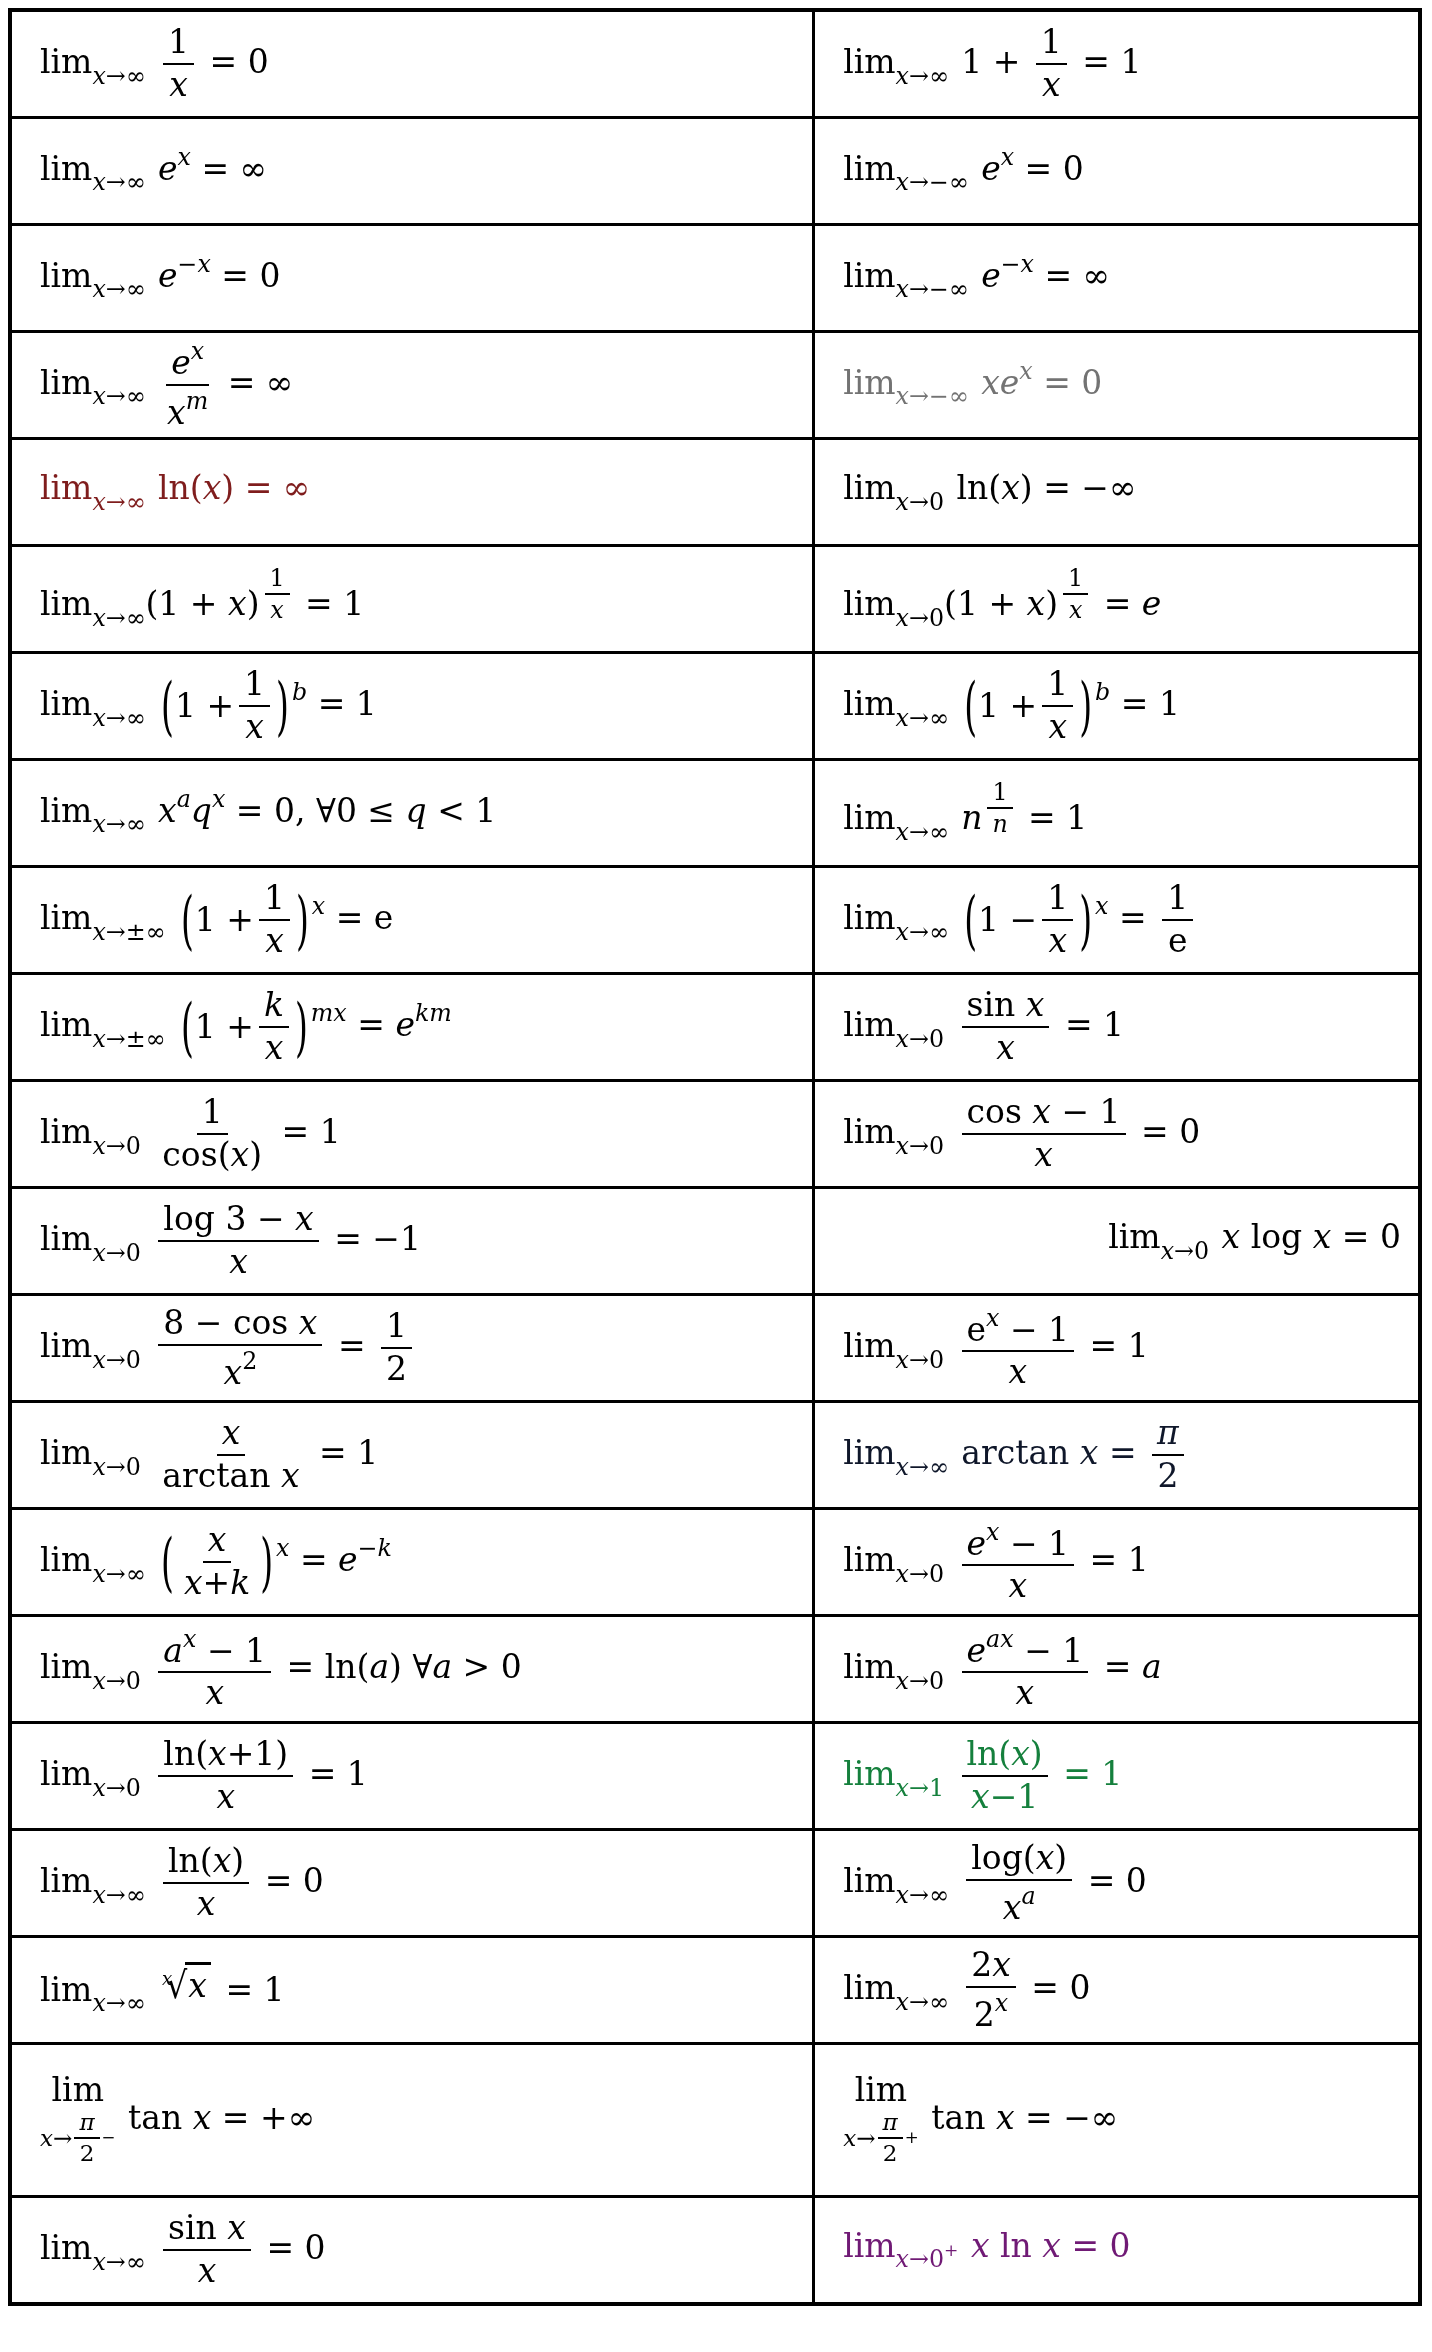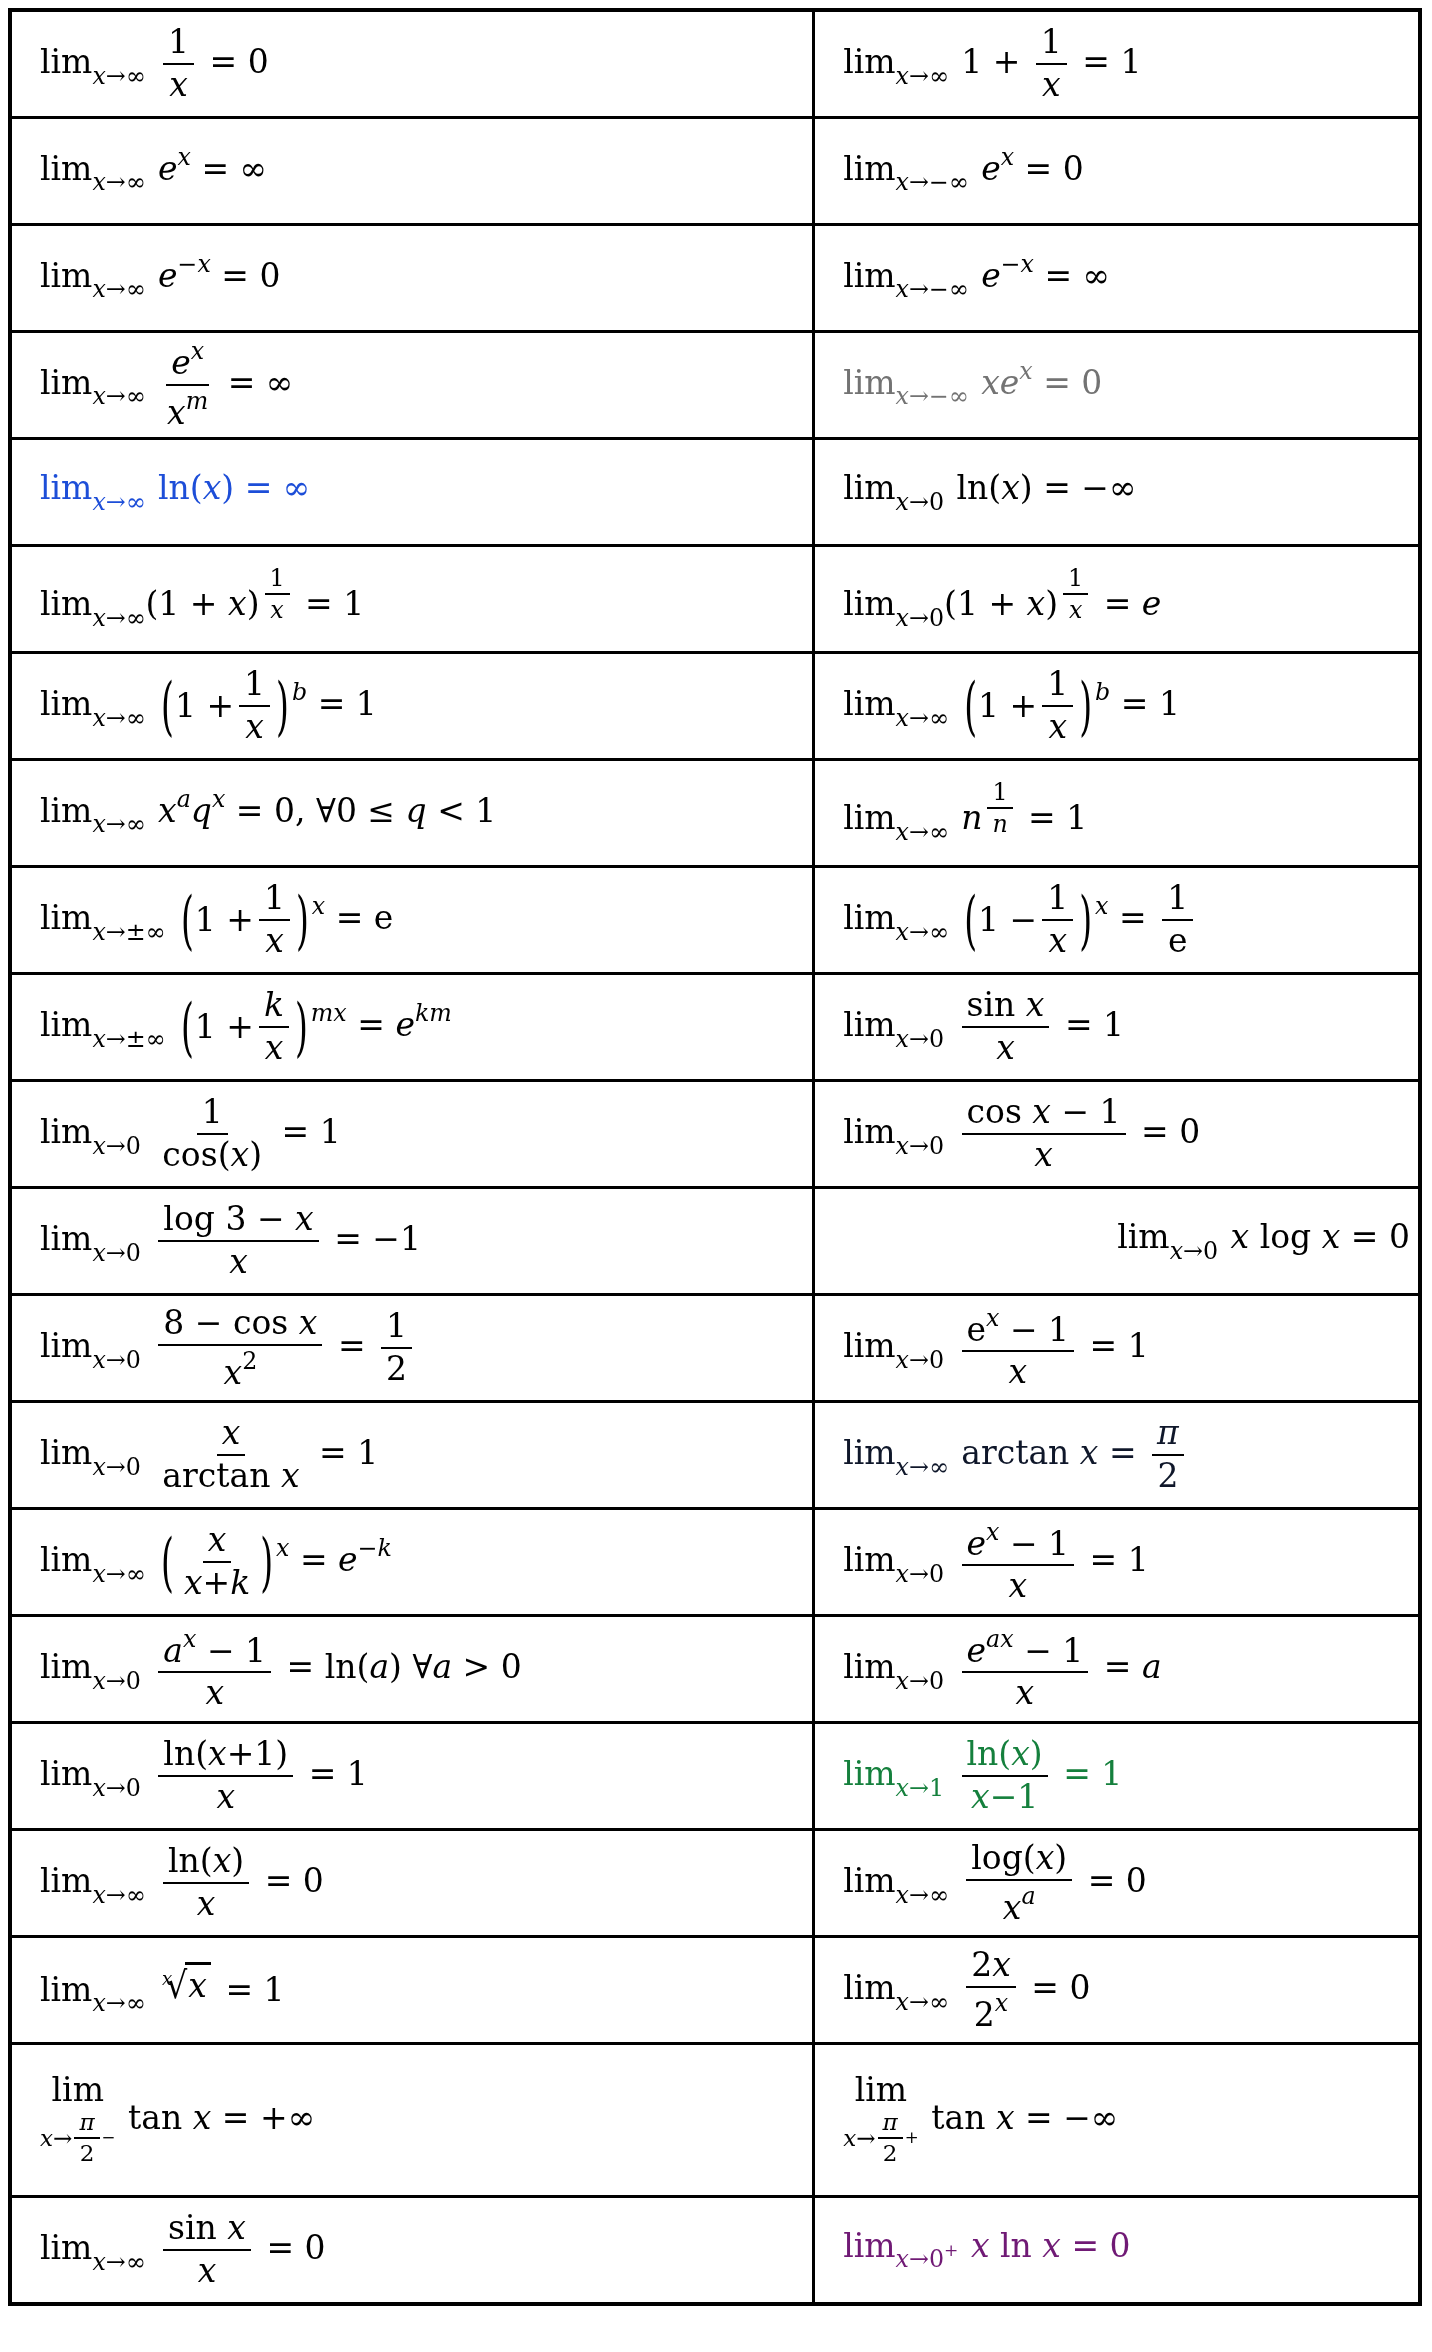--- a/index.html
+++ b/index.html
@@ -8,21 +8,21 @@
   table.limits{
     border-collapse:collapse;
     width:1414px;
     table-layout:fixed;
     background:#ffffff;
     border:4px solid #000;
   }
   table.limits td{
     border:3px solid #000;
     vertical-align:middle;
-    padding:0 8px 0 28px;
+    padding:0 17px 0 28px;
     font-family:"DejaVu Serif","Liberation Serif",serif;
     font-size:33px;
     line-height:1.25;
     color:#000;
     height:104px;
     white-space:nowrap;
     overflow:hidden;
   }
   table.limits tr:nth-child(20) td{height:150px;}
   
@@ -78,21 +78,21 @@
           <td style="border-color: rgb(0, 0, 0); color: rgb(0, 0, 0);"><span class="m"><span class="mr">lim</span><span class="msub"><span class="mi">x</span><span class="mr">→−∞</span></span><span class="thin">&nbsp;</span><span class="mi">e</span><span class="msup"><span class="mr">−</span><span class="mi">x</span></span><span class="mr"> = ∞</span></span></td>
         </tr>
         <tr>
           <td style="border-color: rgb(0, 0, 0); color: rgb(0, 0, 0);"><span class="m"><span class="mr">lim</span><span class="msub"><span class="mi">x</span><span class="mr">→∞</span></span><span class="thin">&nbsp;</span><span class="frac">
                 <span class="num"><span class="mi">e</span><span class="msup"><span class="mi">x</span></span></span>
                 <span class="den"><span class="mi">x</span><span class="msup"><span class="mi">m</span></span></span>
               </span><span class="mr"> = ∞</span></span></td>
           <td style="border-color: rgb(0, 0, 0); color: #737373;"><span class="m"><span class="mr">lim</span><span class="msub"><span class="mi">x</span><span class="mr">→−∞</span></span><span class="thin">&nbsp;</span><span class="mi">x</span><span class="mi">e</span><span class="msup"><span class="mi">x</span></span><span class="mr"> = 0</span></span></td>
         </tr>
         <tr>
-          <td style="border-color: rgb(0, 0, 0); color: #1d4ed8; margin-top: 23px;"><span class="m"><span class="mr">lim</span><span class="msub"><span class="mi">x</span><span class="mr">→∞</span></span><span class="thin">&nbsp;</span><span class="mr">ln(</span><span class="mi">x</span><span class="mr">) = ∞</span></span></td>
+          <td style="border-color: rgb(0, 0, 0); color: #7f1d1d; margin-top: 23px;"><span class="m"><span class="mr">lim</span><span class="msub"><span class="mi">x</span><span class="mr">→∞</span></span><span class="thin">&nbsp;</span><span class="mr">ln(</span><span class="mi">x</span><span class="mr">) = ∞</span></span></td>
           <td style="border-color: rgb(0, 0, 0); color: rgb(0, 0, 0);"><span class="m"><span class="mr">lim</span><span class="msub"><span class="mi">x</span><span class="mr">→0</span></span><span class="thin">&nbsp;</span><span class="mr">ln(</span><span class="mi">x</span><span class="mr">) = −∞</span></span></td>
         </tr>
         <tr>
           <td style="border-color: rgb(0, 0, 0); color: rgb(0, 0, 0);"><span class="m"><span class="mr">lim</span><span class="msub"><span class="mi">x</span><span class="mr">→∞</span></span><span class="mr">(1 + </span><span class="mi">x</span><span class="mr">)</span><span class="msup"><span class="frac">
                   <span class="num"><span class="mr">1</span></span>
                   <span class="den"><span class="mi">x</span></span>
                 </span></span><span class="mr"> = 1</span></span></td>
           <td style="border-color: rgb(0, 0, 0); color: rgb(0, 0, 0);"><span class="m"><span class="mr">lim</span><span class="msub"><span class="mi">x</span><span class="mr">→0</span></span><span class="mr">(1 + </span><span class="mi">x</span><span class="mr">)</span><span class="msup"><span class="frac">
                   <span class="num"><span class="mr">1</span></span>
                   <span class="den"><span class="mi">x</span></span>

